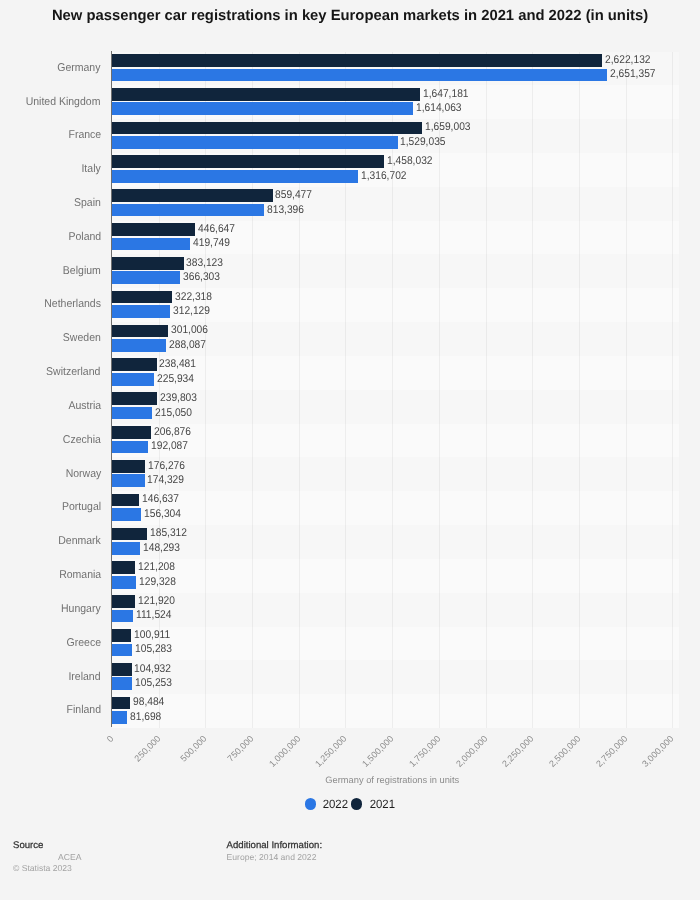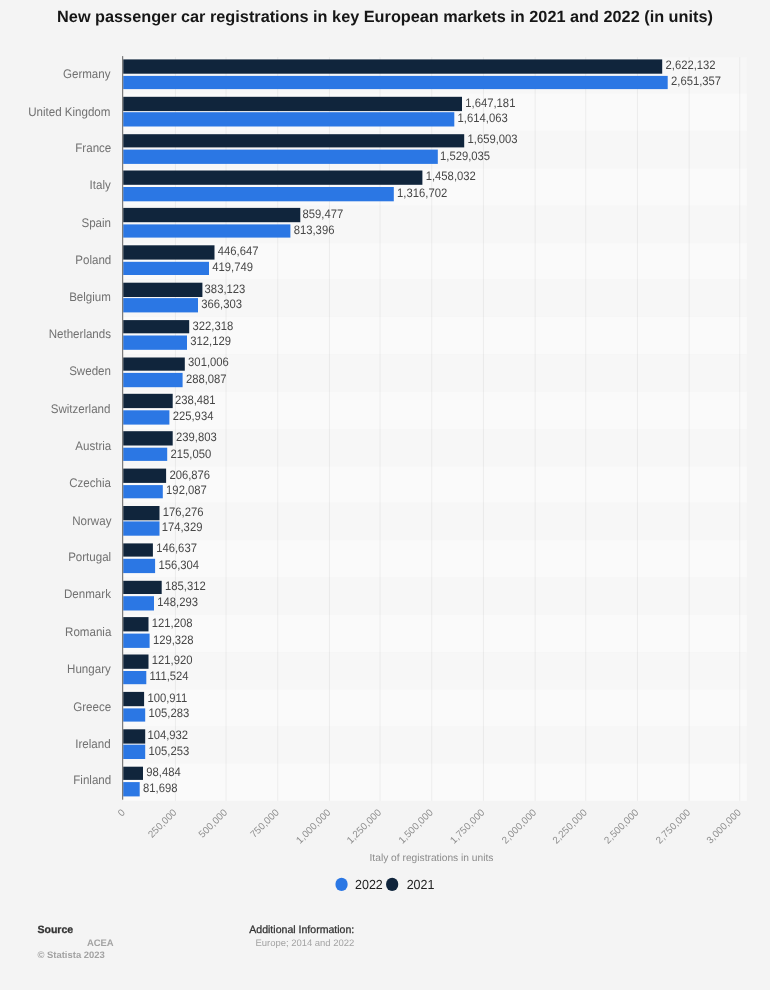--- a/index.html
+++ b/index.html
@@ -184,35 +184,35 @@
       <div class="tick" style="left: 98.7667px; width: 200px; top: 732.2px;">1,000,000</div>
       <div class="tick" style="left: 145.458px; width: 200px; top: 732.2px;">1,250,000</div>
       <div class="tick" style="left: 192.15px; width: 200px; top: 732.2px;">1,500,000</div>
       <div class="tick" style="left: 238.842px; width: 200px; top: 732.2px;">1,750,000</div>
       <div class="tick" style="left: 285.533px; width: 200px; top: 732.2px;">2,000,000</div>
       <div class="tick" style="left: 332.225px; width: 200px; top: 732.2px;">2,250,000</div>
       <div class="tick" style="left: 378.917px; width: 200px; top: 732.2px;">2,500,000</div>
       <div class="tick" style="left: 425.608px; width: 200px; top: 732.2px;">2,750,000</div>
       <div class="tick" style="left: 472.3px; width: 200px; top: 732.2px;">3,000,000</div>
     </div>
-  <div id="xaxis-title">Italy of registrations in units</div>
+  <div id="xaxis-title">Germany of registrations in units</div>
   <div id="legend">
       <div class="leg">
         <div class="dot" style="background: rgb(43, 119, 228);"></div>
         <div class="txt">2022</div>
       </div>
       <div class="leg">
         <div class="dot" style="background: rgb(16, 37, 60);"></div>
         <div class="txt">2021</div>
       </div>
     </div>
   <div id="footer">
-    <div class="foot-col" style="left:34px;top:0px;font-weight:bold;">
+    <div class="foot-col" style="left:13px;top:0px;">
       <div class="foot-h">Source</div>
       <div class="foot-t" style="margin-top:1.0px;margin-left:45px;">ACEA</div>
       <div class="foot-t" style="margin-top:1.6px;">© Statista 2023</div>
     </div>
-    <div class="foot-col" style="left:226.6px;top:0px;text-align:right;">
+    <div class="foot-col" style="left:226.6px;top:0px;">
       <div class="foot-h">Additional Information:</div>
       <div class="foot-t" style="margin-top:1.0px;">Europe; 2014 and 2022</div>
     </div>
   </div>
 </div>
 
 </body></html>

